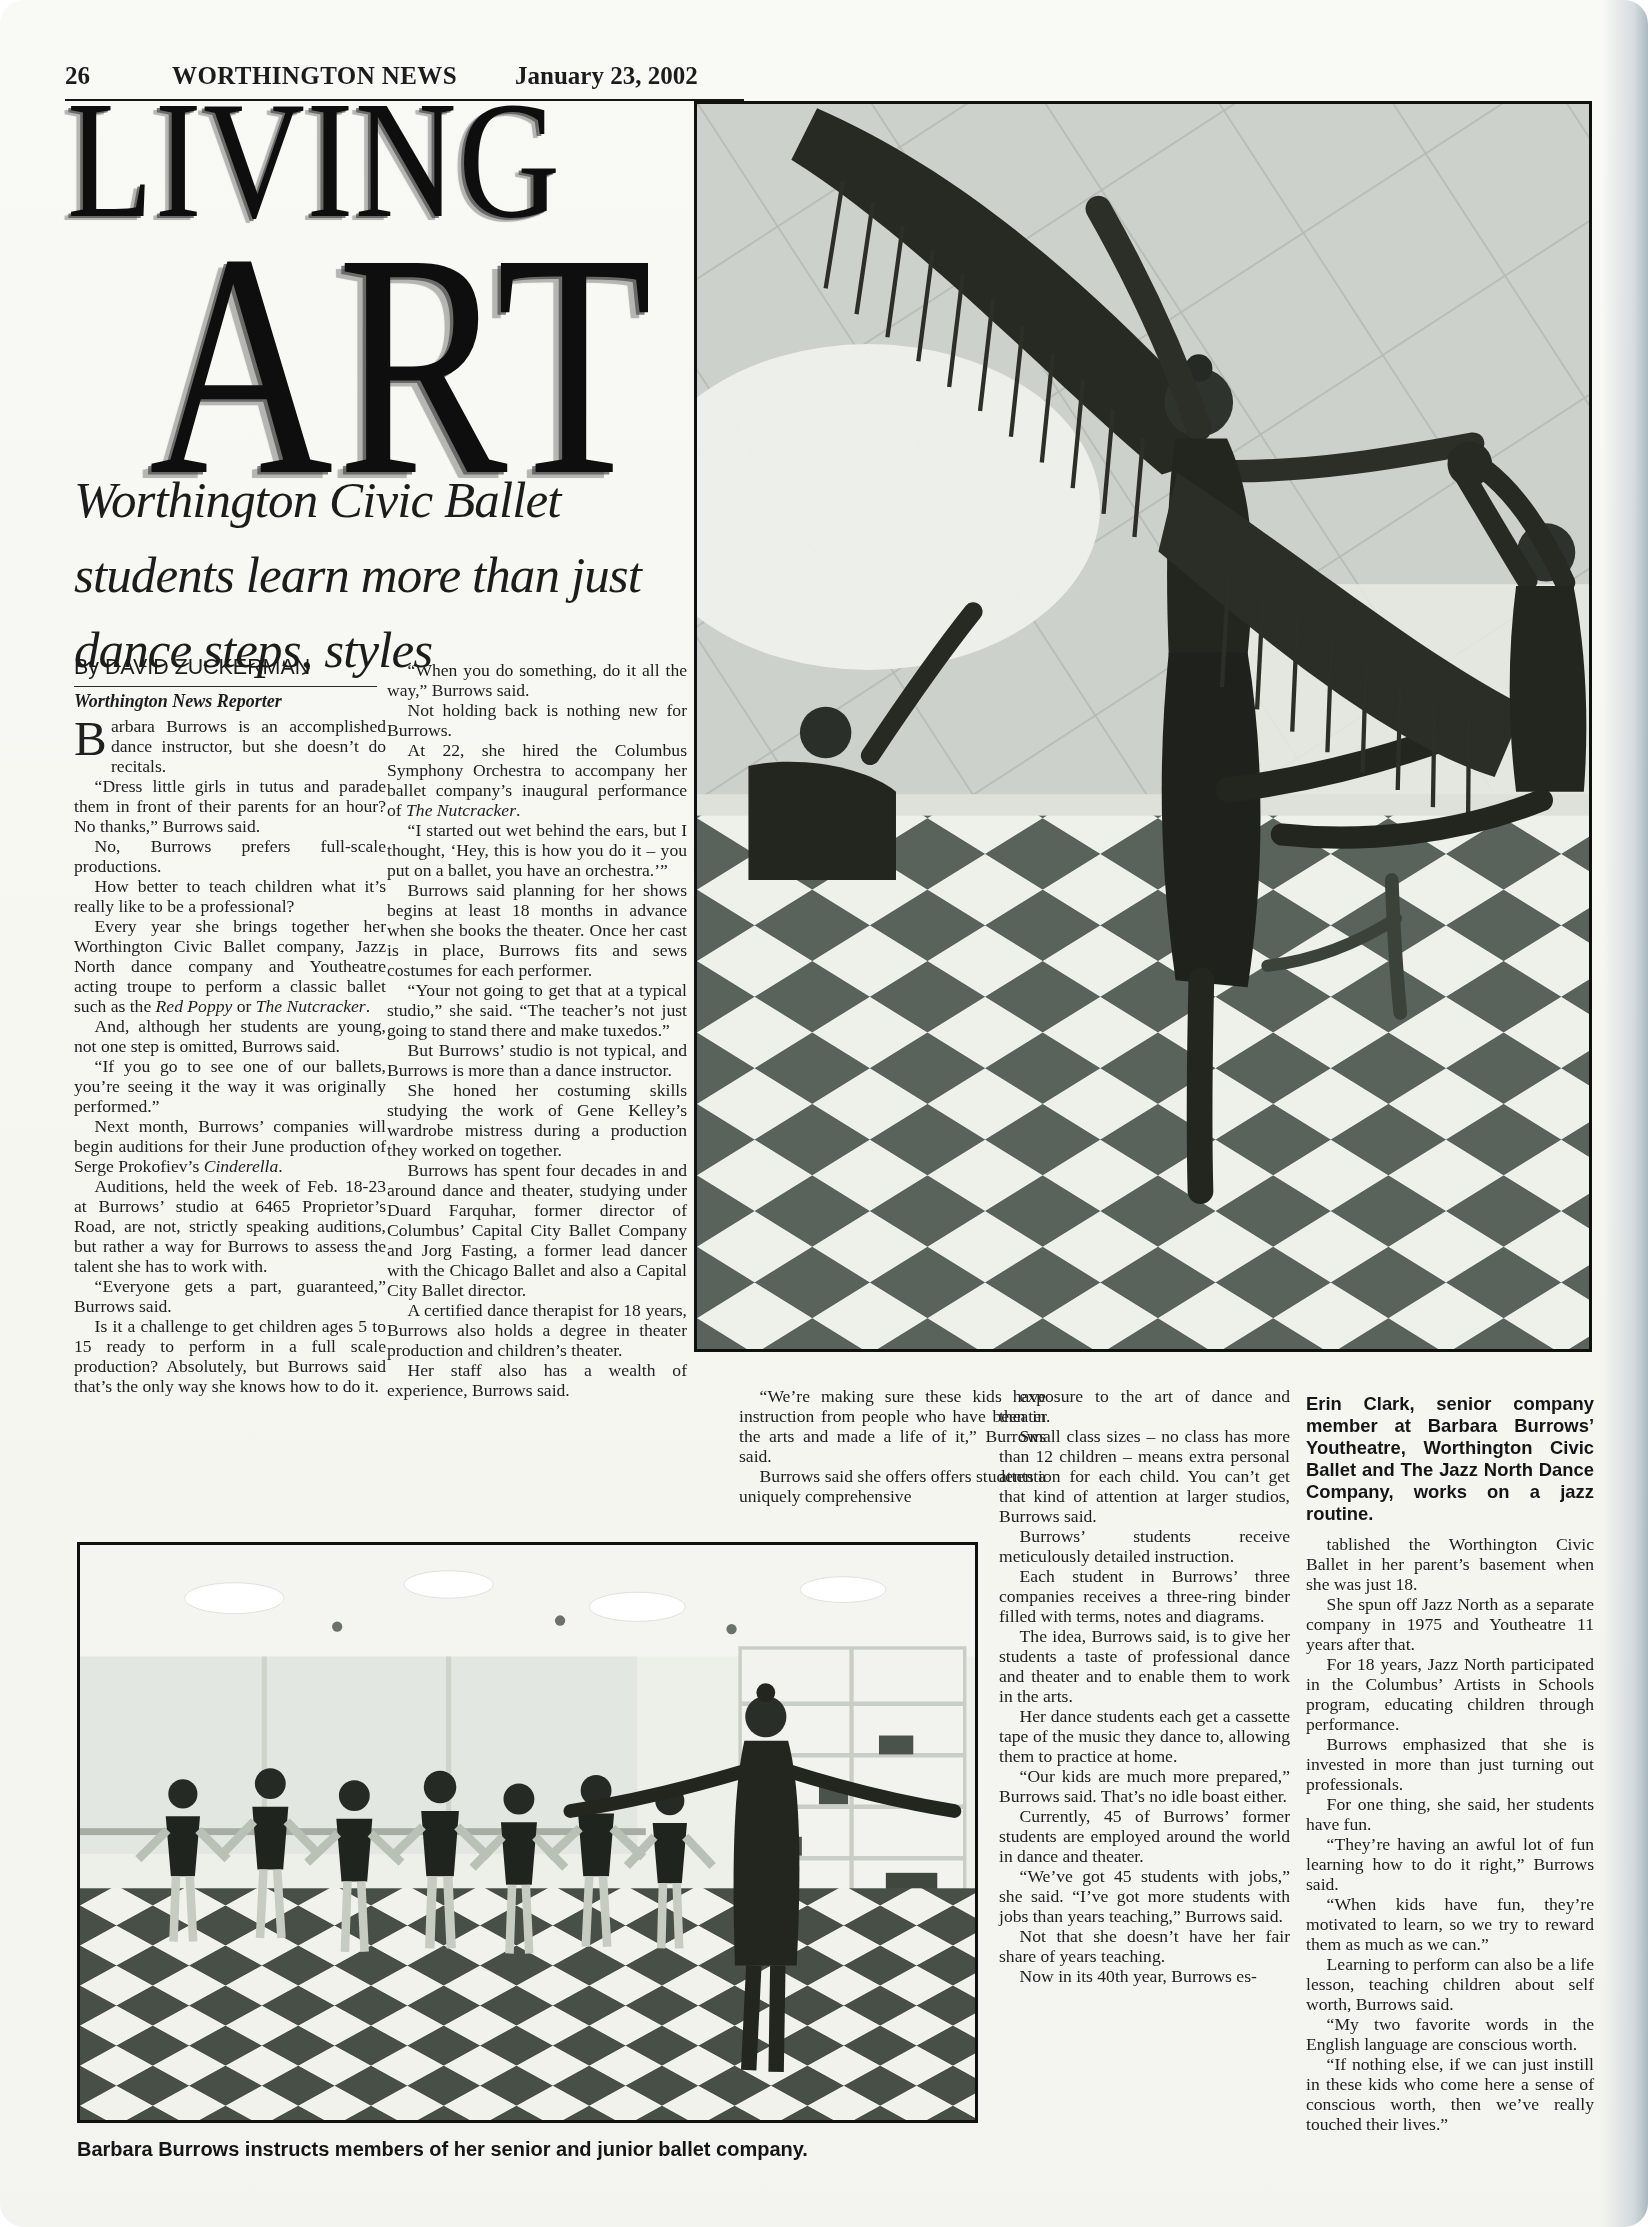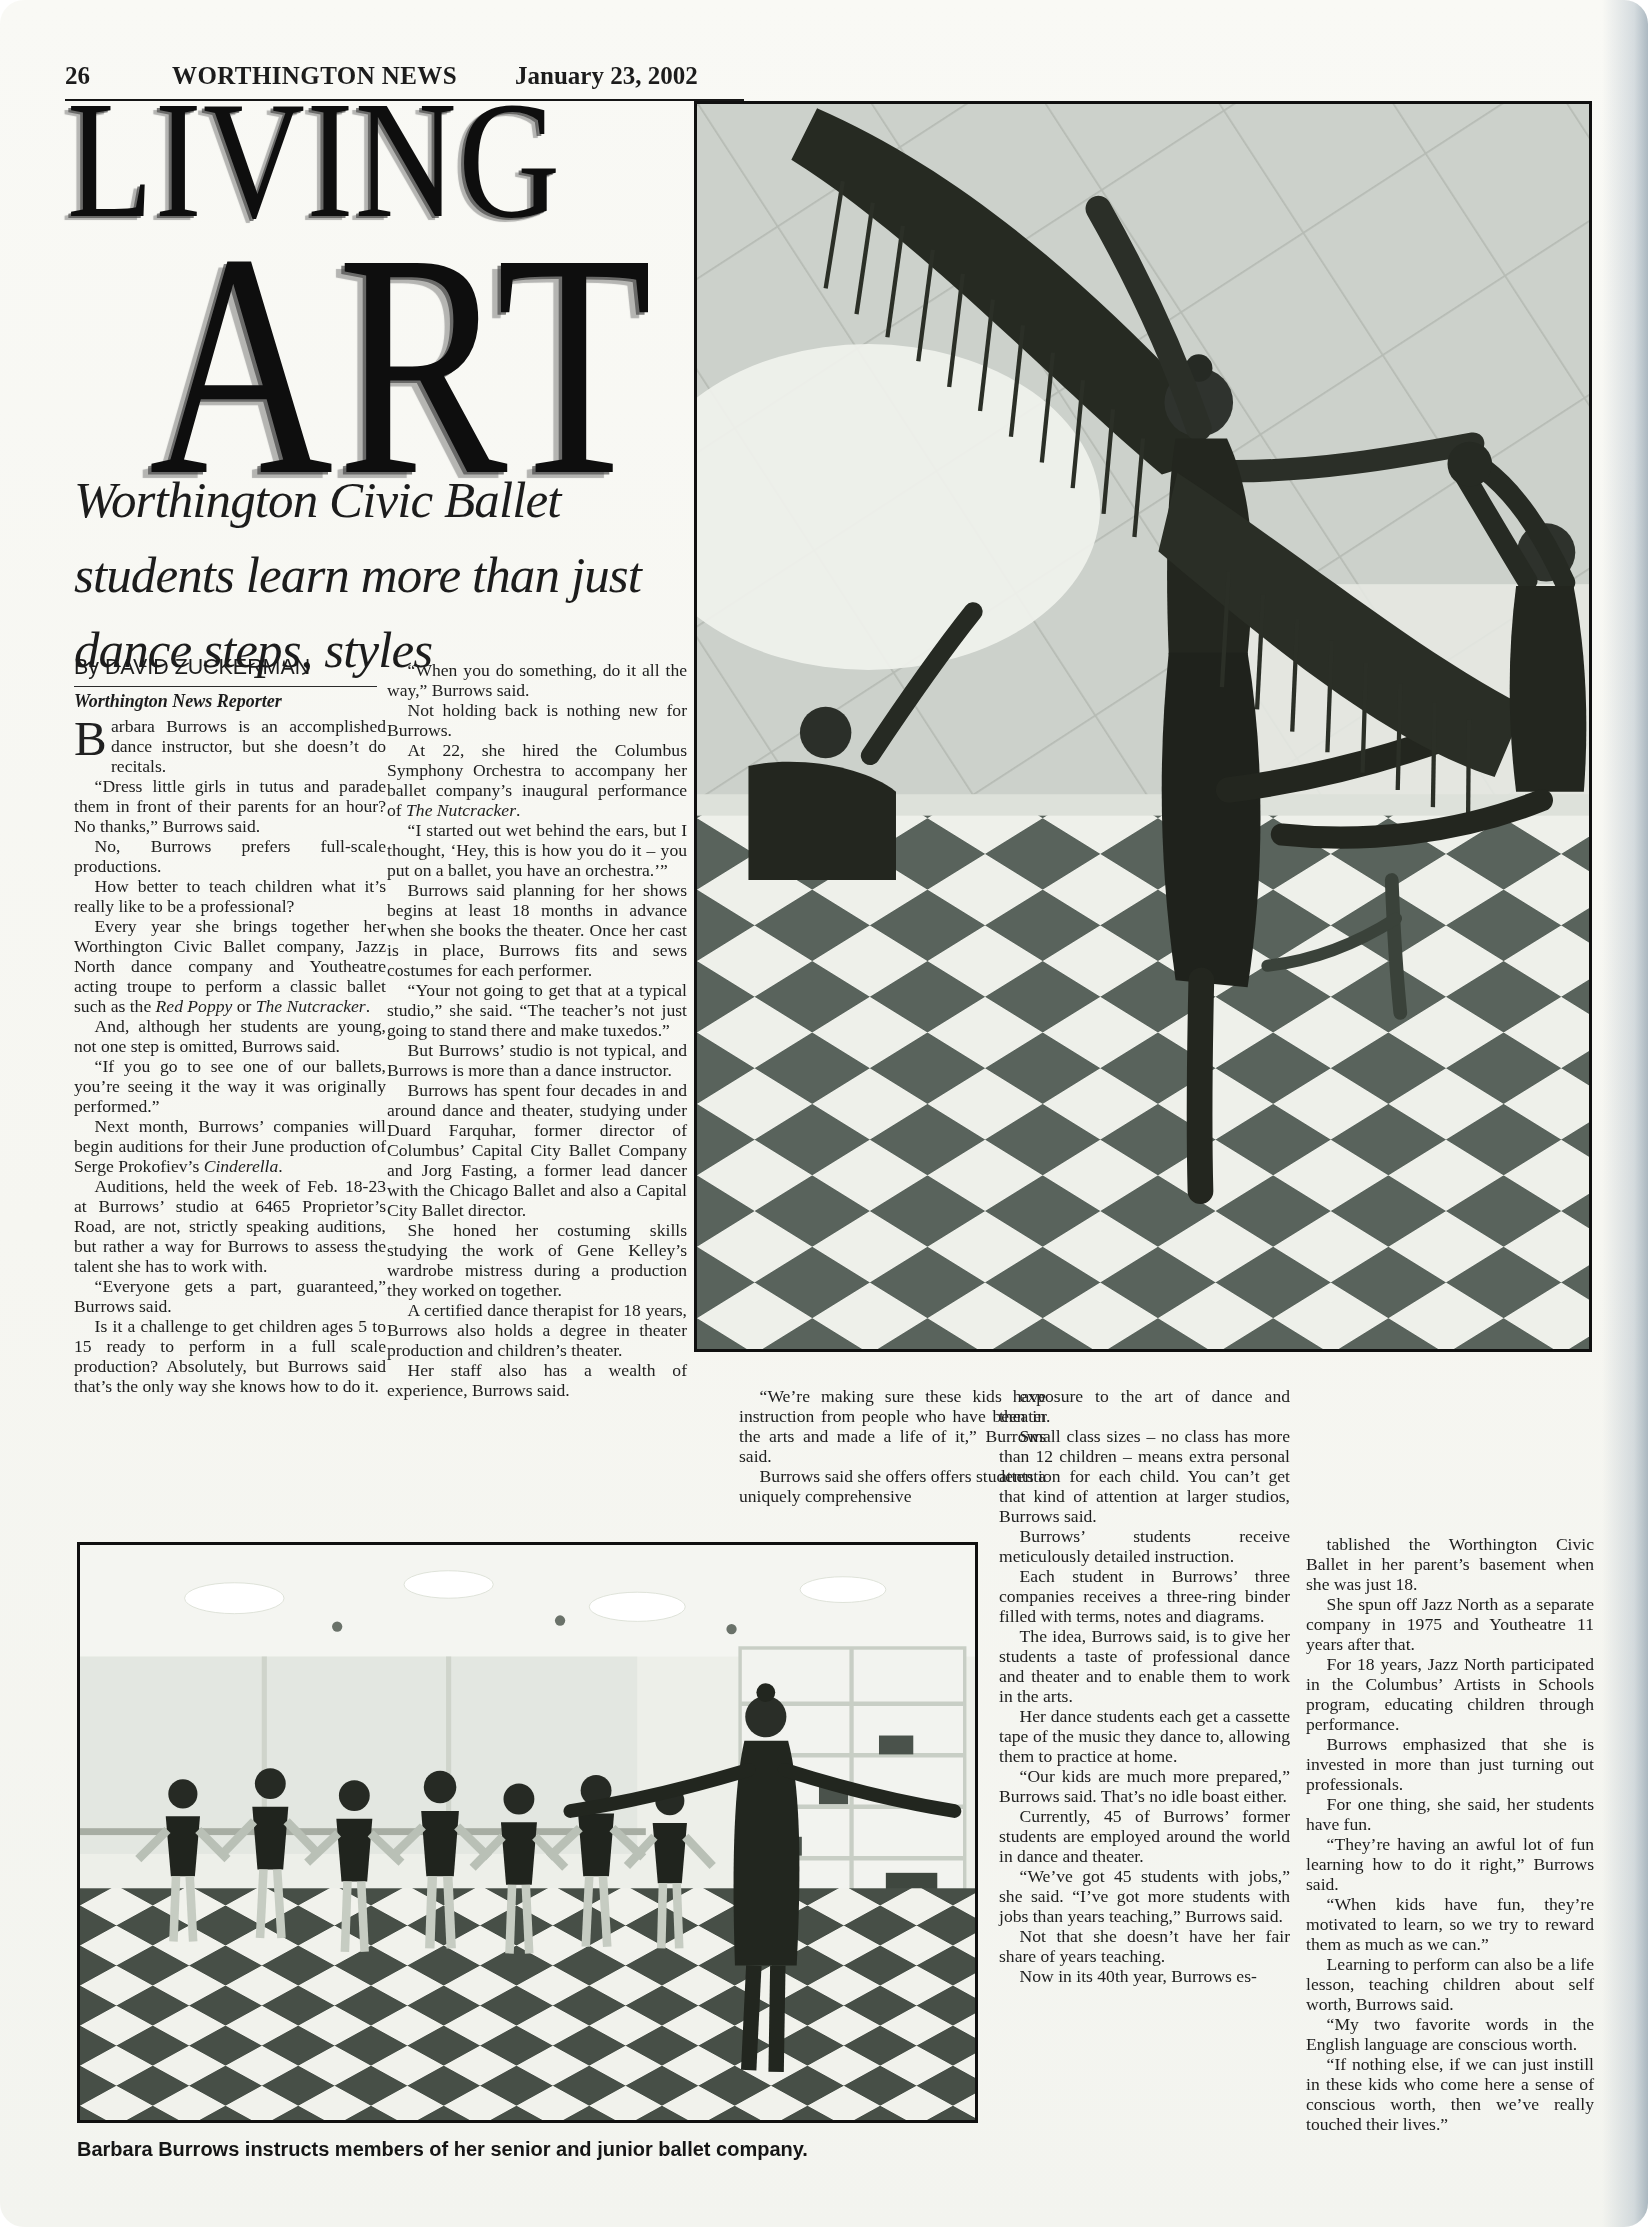--- a/index.html
+++ b/index.html
@@ -147,20 +147,21 @@
         <path d="M202,760 C242,700 282,642 322,592" stroke="#262a23" stroke-width="22" stroke-linecap="round" fill="none"></path>
       </g>
 
       <g>
         <path d="M810,905 C812,960 815,1010 820,1060" stroke="#3a423a" stroke-width="16" stroke-linecap="round" fill="none"></path>
         <path d="M815,950 C760,985 710,1000 665,1005" stroke="#3a423a" stroke-width="14" stroke-linecap="round" fill="none"></path>
       </g>
     </svg>
   </div>
 
+  <div class="caption" id="caption1">Erin Clark, senior company member at Barbara Burrows’ Youtheatre, Worthington Civic Ballet and The Jazz North Dance Company, works on a jazz routine.</div>
 
   <div class="bodycol" id="col1">
       <p class="dropcap">Barbara Burrows is an accomplished dance instructor, but she doesn’t do recitals.</p>
       <p class="">“Dress little girls in tutus and parade them in front of their parents for an hour? No thanks,” Burrows said.</p>
       <p class="">No, Burrows prefers full-scale productions.</p>
       <p class="">How better to teach children what it’s really like to be a professional?</p>
       <p class="">Every year she brings together her Worthington Civic Ballet company, Jazz North dance company and Youtheatre acting troupe to perform a classic ballet such as the <i>Red Poppy</i> or <i>The Nutcracker</i>.</p>
       <p class="">And, although her students are young, not one step is omitted, Burrows said.</p>
       <p class="">“If you go to see one of our ballets, you’re seeing it the way it was originally performed.”</p>
       <p class="">Next month, Burrows’ companies will begin auditions for their June production of Serge Prokofiev’s <i>Cinderella</i>.</p>
@@ -169,22 +170,22 @@
       <p class="">Is it a challenge to get children ages 5 to 15 ready to perform in a full scale production? Absolutely, but Burrows said that’s the only way she knows how to do it.</p>
     </div>
   <div class="bodycol" id="col2">
       <p class="">“When you do something, do it all the way,” Burrows said.</p>
       <p class="">Not holding back is nothing new for Burrows.</p>
       <p class="">At 22, she hired the Columbus Symphony Orchestra to accompany her ballet company’s inaugural performance of <i>The Nutcracker</i>.</p>
       <p class="">“I started out wet behind the ears, but I thought, ‘Hey, this is how you do it – you put on a ballet, you have an orchestra.’”</p>
       <p class="">Burrows said planning for her shows begins at least 18 months in advance when she books the theater. Once her cast is in place, Burrows fits and sews costumes for each performer.</p>
       <p class="">“Your not going to get that at a typical studio,” she said. “The teacher’s not just going to stand there and make tuxedos.”</p>
       <p class="">But Burrows’ studio is not typical, and Burrows is more than a dance instructor.</p>
+      <p class="">She honed her costuming skills studying the work of Gene Kelley’s wardrobe mistress during a production they worked on together.</p>
       <p class="">Burrows has spent four decades in and around dance and theater, studying under Duard Farquhar, former director of Columbus’ Capital City Ballet Company and Jorg Fasting, a former lead dancer with the Chicago Ballet and also a Capital City Ballet director.</p>
-      <p class="">She honed her costuming skills studying the work of Gene Kelley’s wardrobe mistress during a production they worked on together.</p>
       <p class="">A certified dance therapist for 18 years, Burrows also holds a degree in theater production and children’s theater.</p>
       <p class="">Her staff also has a wealth of experience, Burrows said.</p>
     </div>
   <div class="bodycol" id="col3">
       <p class="">“We’re making sure these kids have instruction from people who have been in the arts and made a life of it,” Burrows said.</p>
       <p class="">Burrows said she offers offers students a uniquely comprehensive</p>
     </div>
   <div class="bodycol" id="col4">
       <p class="">exposure to the art of dance and theater.</p>
       <p class="">Small class sizes – no class has more than 12 children – means extra personal attention for each child. You can’t get that kind of attention at larger studios, Burrows said.</p>

